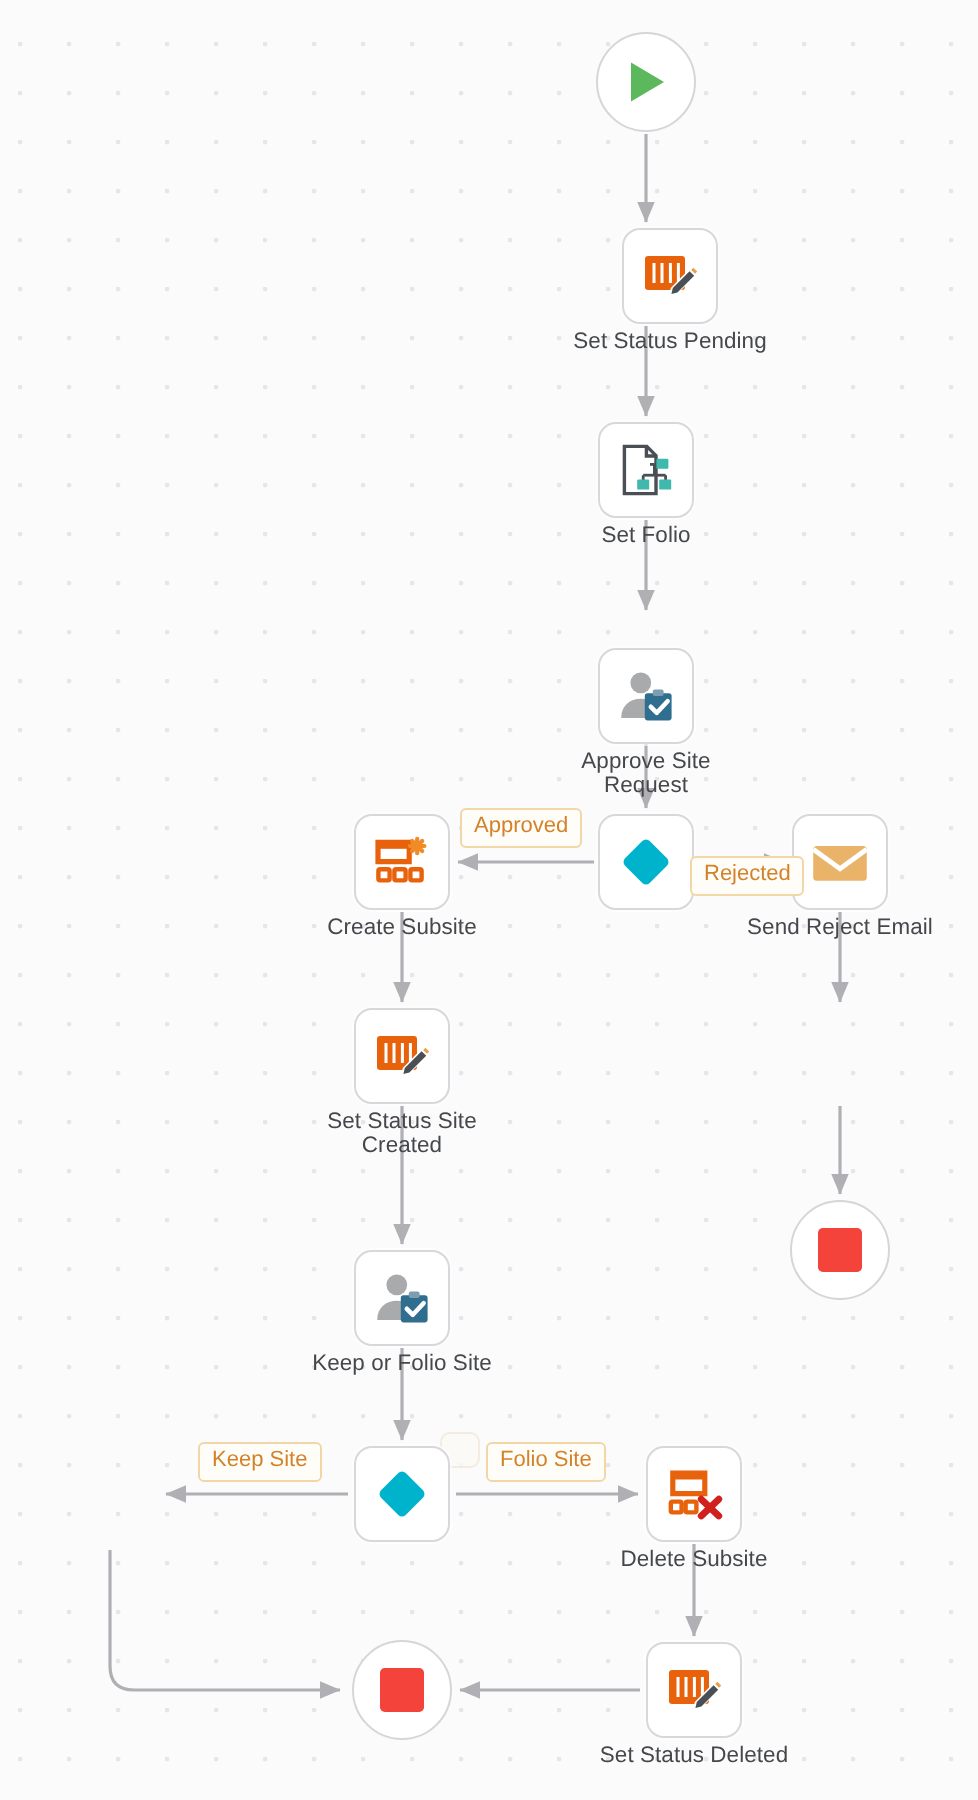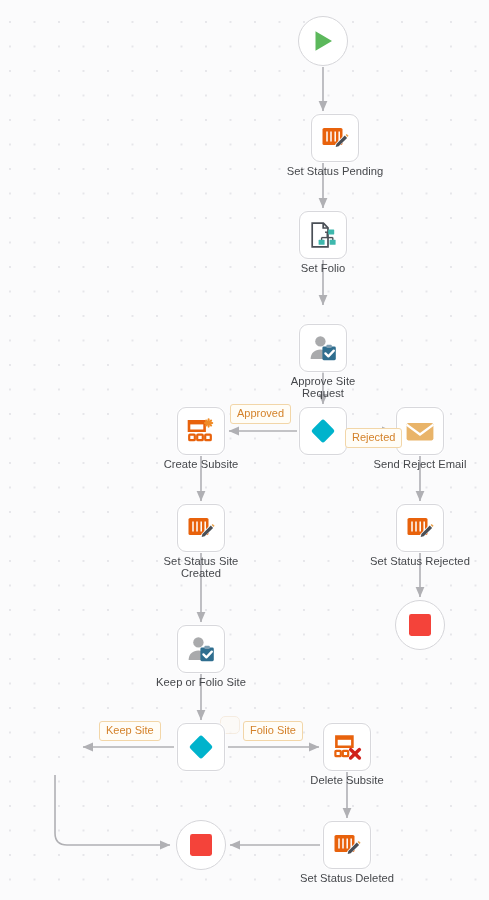--- a/index.html
+++ b/index.html
@@ -258,105 +258,88 @@
         </g>
         <path d="M24.6,11.6 l3.2,3.2 l-9.3,9.3 l-4,0.9 l0.9,-4 z" fill="#ffffff"></path>
         <path d="M24.8,12.6 l2.3,2.3 l-8.4,8.4 l-3,0.7 l0.7,-3 z" fill="#4a4f56"></path>
         <path d="M25.6,12 l1.9,1.9 l1.1,-1.1 l-1.9,-1.9 z" fill="#e8a14a"></path>
       </svg>
     </div>
     <div class="node-label">Set Status Site
 Created</div>
   </div>
 
-  <div class="node" style="left:396px; top:504px;">
+
+  <div class="node" style="left:395px; top:600px;">
+    <div class="node-round">
+      <svg class="glyph" width="24" height="24" viewBox="0 0 24 24">
+        <rect x="1" y="1" width="22" height="22" rx="2.4" fill="#f4433a"></rect>
+      </svg>
+    </div>
+    <div class="node-label"></div>
+  </div>
+
+  <div class="node" style="left:177px; top:625px;">
+    <div class="node-box">
+      <svg class="glyph" width="30" height="30" viewBox="0 0 30 30">
+        <circle cx="12.4" cy="8.4" r="5.2" fill="#a9aaac"></circle>
+        <path d="M2.6,26 c0,-6.2 4.4,-9.6 9.8,-9.6 c5.4,0 9.8,3.4 9.8,9.6 z" fill="#a9aaac"></path>
+        <rect x="14.4" y="13.6" width="13.4" height="13.6" rx="1.4" fill="#2f6e8f"></rect>
+        <rect x="18.4" y="11.8" width="5.4" height="3.2" rx="1" fill="#7d9db1"></rect>
+        <path d="M17.4,20.4 l3,3 l5.4,-5.8" fill="none" stroke="#ffffff" stroke-width="2.3" stroke-linecap="round" stroke-linejoin="round"></path>
+      </svg>
+    </div>
+    <div class="node-label">Keep or Folio Site</div>
+  </div>
+
+  <div class="ghost" style="left:220px; top:716px; width:18px; height:16px;"></div>
+
+  <div class="node" style="left:177px; top:723px;">
+    <div class="node-box">
+      <svg class="glyph" width="30" height="30" viewBox="0 0 30 30">
+        <rect x="6.3" y="6.3" width="17.4" height="17.4" rx="2.6" fill="#00b3cc" transform="rotate(45 15 15)"></rect>
+      </svg>
+    </div>
+    <div class="node-label"></div>
+  </div>
+
+
+  <div class="node" style="left:323px; top:723px;">
+    <div class="node-box">
+      <svg class="glyph" width="30" height="30" viewBox="0 0 30 30">
+        <path d="M4.4,4.6 h16 v3.2 h-16 z" fill="#e8620c"></path>
+        <path d="M4.4,4.6 h16 v10.2 h-16 z" fill="none" stroke="#e8620c" stroke-width="2.6"></path>
+        <g fill="none" stroke="#e8620c" stroke-width="2.2">
+          <rect x="3.4" y="18.8" width="5.4" height="5.4" rx="0.8"></rect>
+          <rect x="10.8" y="18.8" width="5.4" height="5.4" rx="0.8"></rect>
+        </g>
+        <g stroke="#d0211c" stroke-width="3.4" stroke-linecap="round">
+          <line x1="18.6" y1="17.6" x2="27.4" y2="26"></line>
+          <line x1="27.4" y1="17.6" x2="18.6" y2="26"></line>
+        </g>
+      </svg>
+    </div>
+    <div class="node-label">Delete Subsite</div>
+  </div>
+
+  <div class="node" style="left:323px; top:821px;">
     <div class="node-box">
       <svg class="glyph" width="30" height="30" viewBox="0 0 30 30">
         <rect x="2.5" y="5" width="20" height="17" rx="1.6" fill="#e8620c"></rect>
         <g stroke="#ffffff" stroke-width="1.5">
           <line x1="7" y1="8.5" x2="7" y2="18.5"></line>
           <line x1="11" y1="8.5" x2="11" y2="18.5"></line>
           <line x1="15.2" y1="8.5" x2="15.2" y2="18.5"></line>
           <line x1="19.2" y1="8.5" x2="19.2" y2="18.5"></line>
         </g>
         <path d="M24.6,11.6 l3.2,3.2 l-9.3,9.3 l-4,0.9 l0.9,-4 z" fill="#ffffff"></path>
         <path d="M24.8,12.6 l2.3,2.3 l-8.4,8.4 l-3,0.7 l0.7,-3 z" fill="#4a4f56"></path>
         <path d="M25.6,12 l1.9,1.9 l1.1,-1.1 l-1.9,-1.9 z" fill="#e8a14a"></path>
       </svg>
     </div>
-    <div class="node-label">Set Status Rejected</div>
-  </div>
-
-  <div class="node" style="left:395px; top:600px;">
-    <div class="node-round">
-      <svg class="glyph" width="24" height="24" viewBox="0 0 24 24">
-        <rect x="1" y="1" width="22" height="22" rx="2.4" fill="#f4433a"></rect>
-      </svg>
-    </div>
-    <div class="node-label"></div>
-  </div>
-
-  <div class="node" style="left:177px; top:625px;">
-    <div class="node-box">
-      <svg class="glyph" width="30" height="30" viewBox="0 0 30 30">
-        <circle cx="12.4" cy="8.4" r="5.2" fill="#a9aaac"></circle>
-        <path d="M2.6,26 c0,-6.2 4.4,-9.6 9.8,-9.6 c5.4,0 9.8,3.4 9.8,9.6 z" fill="#a9aaac"></path>
-        <rect x="14.4" y="13.6" width="13.4" height="13.6" rx="1.4" fill="#2f6e8f"></rect>
-        <rect x="18.4" y="11.8" width="5.4" height="3.2" rx="1" fill="#7d9db1"></rect>
-        <path d="M17.4,20.4 l3,3 l5.4,-5.8" fill="none" stroke="#ffffff" stroke-width="2.3" stroke-linecap="round" stroke-linejoin="round"></path>
-      </svg>
-    </div>
-    <div class="node-label">Keep or Folio Site</div>
-  </div>
-
-  <div class="ghost" style="left:220px; top:716px; width:18px; height:16px;"></div>
-
-  <div class="node" style="left:177px; top:723px;">
-    <div class="node-box">
-      <svg class="glyph" width="30" height="30" viewBox="0 0 30 30">
-        <rect x="6.3" y="6.3" width="17.4" height="17.4" rx="2.6" fill="#00b3cc" transform="rotate(45 15 15)"></rect>
-      </svg>
-    </div>
-    <div class="node-label"></div>
-  </div>
-
-
-  <div class="node" style="left:323px; top:723px;">
-    <div class="node-box">
-      <svg class="glyph" width="30" height="30" viewBox="0 0 30 30">
-        <path d="M4.4,4.6 h16 v3.2 h-16 z" fill="#e8620c"></path>
-        <path d="M4.4,4.6 h16 v10.2 h-16 z" fill="none" stroke="#e8620c" stroke-width="2.6"></path>
-        <g fill="none" stroke="#e8620c" stroke-width="2.2">
-          <rect x="3.4" y="18.8" width="5.4" height="5.4" rx="0.8"></rect>
-          <rect x="10.8" y="18.8" width="5.4" height="5.4" rx="0.8"></rect>
-        </g>
-        <g stroke="#d0211c" stroke-width="3.4" stroke-linecap="round">
-          <line x1="18.6" y1="17.6" x2="27.4" y2="26"></line>
-          <line x1="27.4" y1="17.6" x2="18.6" y2="26"></line>
-        </g>
-      </svg>
-    </div>
-    <div class="node-label">Delete Subsite</div>
-  </div>
-
-  <div class="node" style="left:323px; top:821px;">
-    <div class="node-box">
-      <svg class="glyph" width="30" height="30" viewBox="0 0 30 30">
-        <rect x="2.5" y="5" width="20" height="17" rx="1.6" fill="#e8620c"></rect>
-        <g stroke="#ffffff" stroke-width="1.5">
-          <line x1="7" y1="8.5" x2="7" y2="18.5"></line>
-          <line x1="11" y1="8.5" x2="11" y2="18.5"></line>
-          <line x1="15.2" y1="8.5" x2="15.2" y2="18.5"></line>
-          <line x1="19.2" y1="8.5" x2="19.2" y2="18.5"></line>
-        </g>
-        <path d="M24.6,11.6 l3.2,3.2 l-9.3,9.3 l-4,0.9 l0.9,-4 z" fill="#ffffff"></path>
-        <path d="M24.8,12.6 l2.3,2.3 l-8.4,8.4 l-3,0.7 l0.7,-3 z" fill="#4a4f56"></path>
-        <path d="M25.6,12 l1.9,1.9 l1.1,-1.1 l-1.9,-1.9 z" fill="#e8a14a"></path>
-      </svg>
-    </div>
     <div class="node-label">Set Status Deleted</div>
   </div>
 
   <div class="node" style="left:176px; top:820px;">
     <div class="node-round">
       <svg class="glyph" width="24" height="24" viewBox="0 0 24 24">
         <rect x="1" y="1" width="22" height="22" rx="2.4" fill="#f4433a"></rect>
       </svg>
     </div>
     <div class="node-label"></div>

